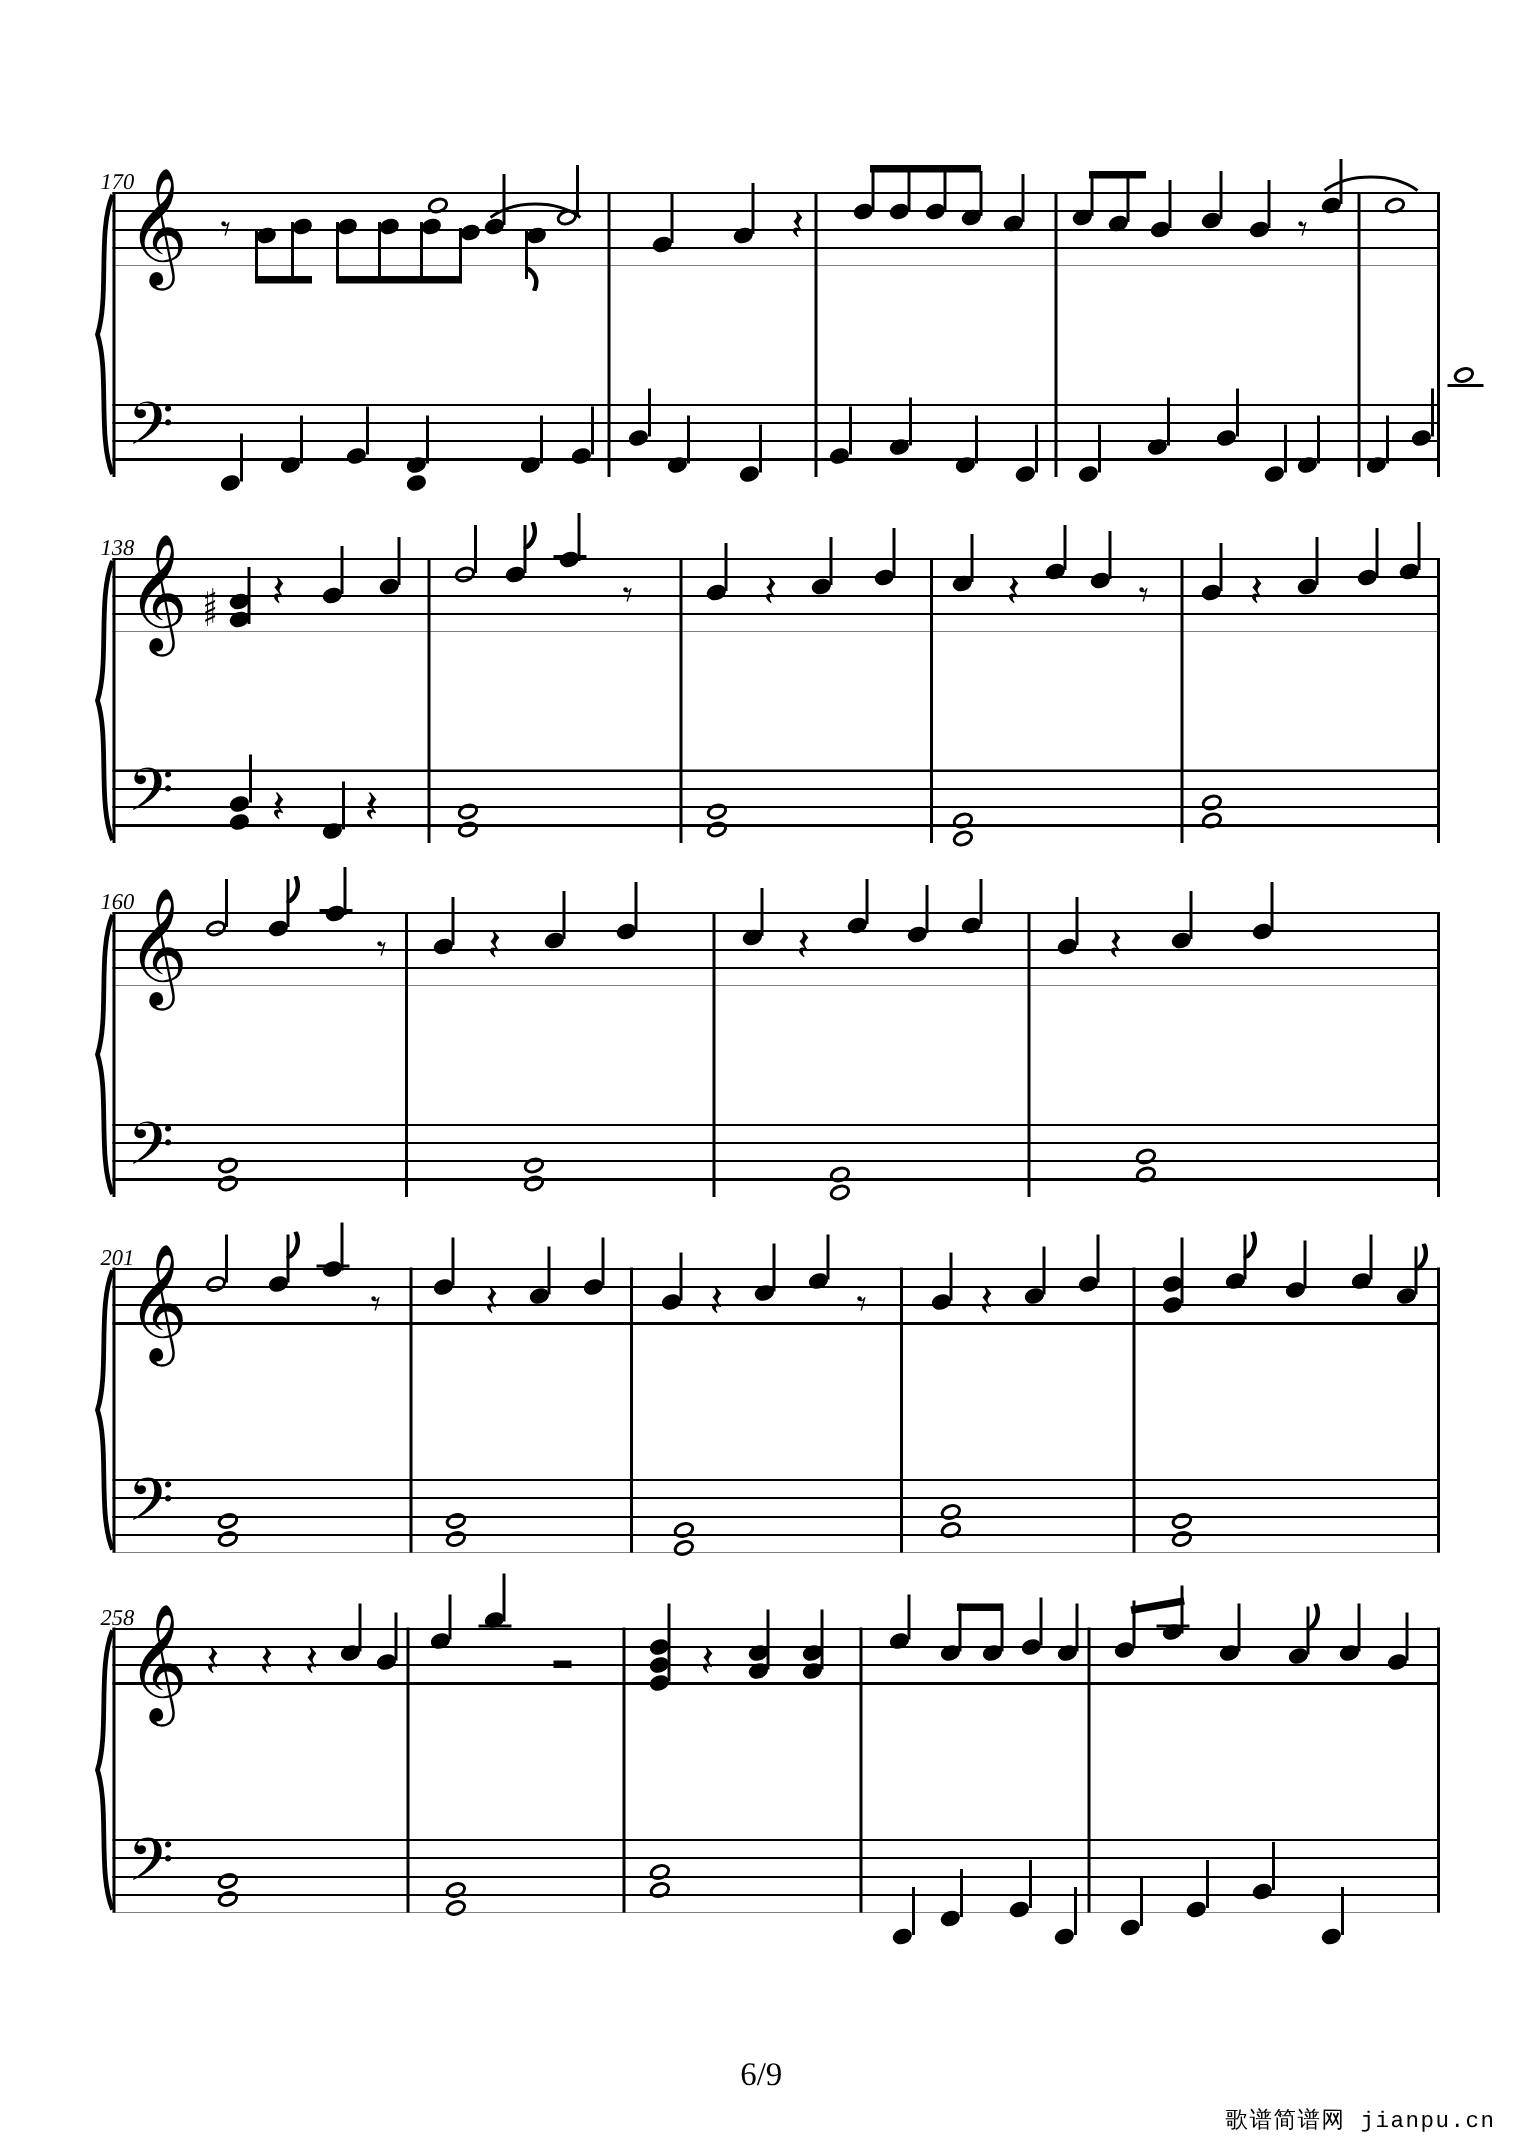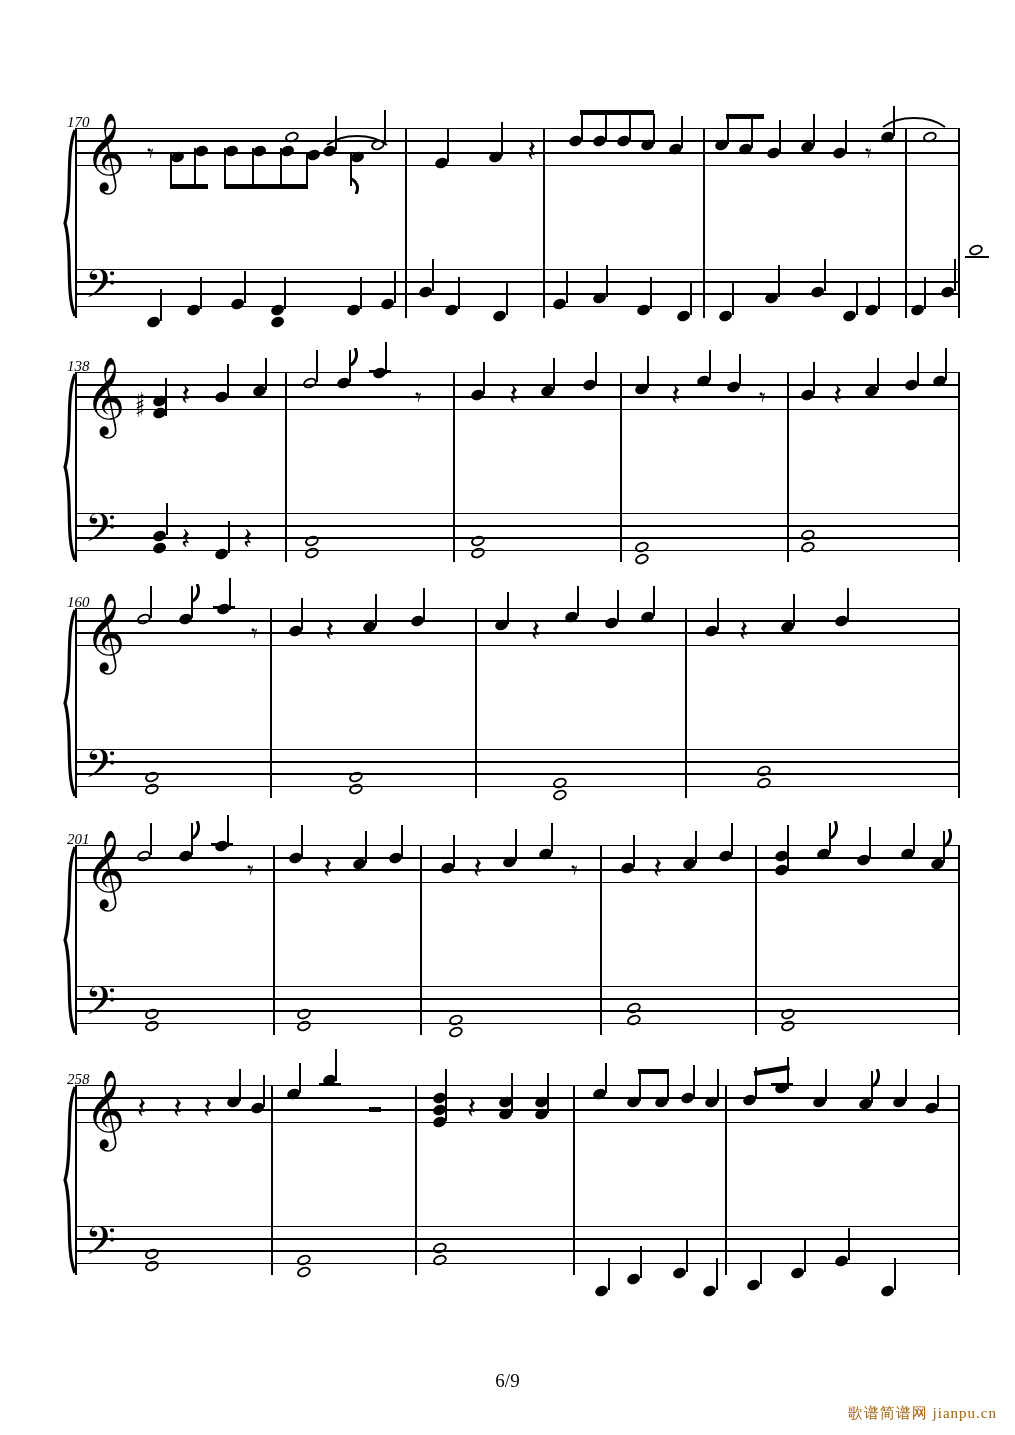--- a/index.html
+++ b/index.html
@@ -36,22 +36,22 @@
   .beam{position:absolute;height:4.6px;background:#000;}
   .ledger{position:absolute;height:1.5px;background:#000;}
   .accidental{position:absolute;font-family:"DejaVu Sans",sans-serif;font-size:21px;line-height:1;color:#000;}
   .rest{position:absolute;font-family:"DejaVu Sans",sans-serif;color:#000;line-height:1;}
   .rest-q{font-size:30px;}
   .rest-e{font-size:26px;}
   .rest-half{position:absolute;width:12px;height:4.5px;background:#000;}
   .tie{position:absolute;}
   .tie svg{display:block;}
 
-  .page-num{position:absolute;width:100%;text-align:center;font-family:"Liberation Serif",serif;font-size:19px;color:#000;}
-  .watermark{position:absolute;font-family:Liberation Serif, serif;color:#a16207;letter-spacing:1px;}
+  .page-num{position:absolute;width:100%;text-align:center;font-family:"Liberation Serif",serif;font-size:22px;color:#000;}
+  .watermark{position:absolute;font-family:Liberation Mono, monospace;color:#000000;letter-spacing:1px;}
 </style>
 </head>
 <body>
 
 <div class="sheet">
 
   <div class="system" id="sys1" style="top:128px;">
     <div class="measure-num" style="left:-8px;top:-14px;">170</div>
     <div class="brace" style="top:0px;">
       <svg width="16" height="190" viewBox="0 0 16 190">

